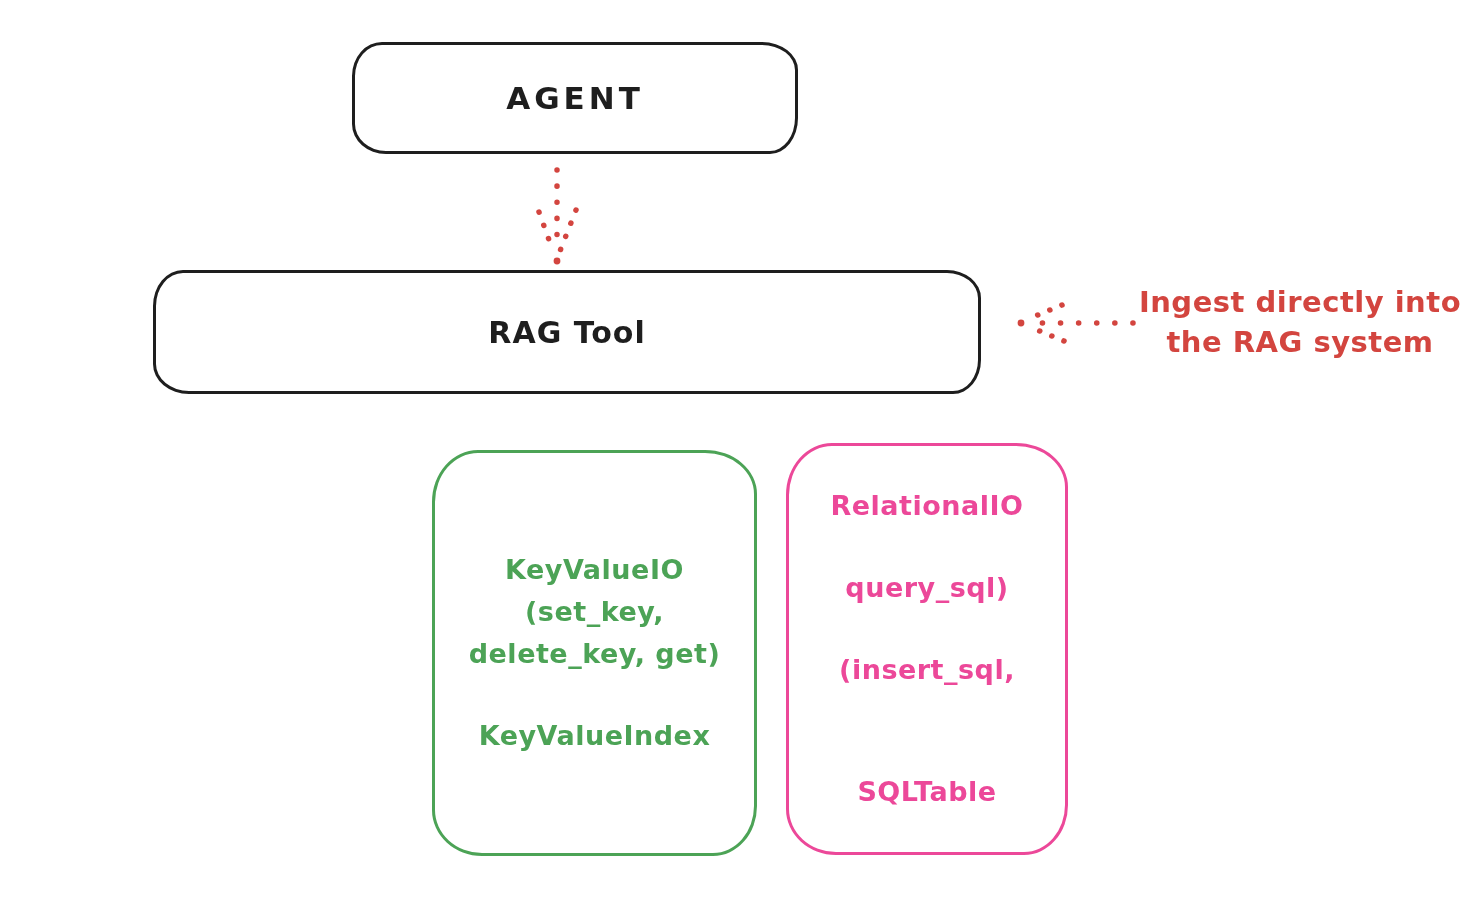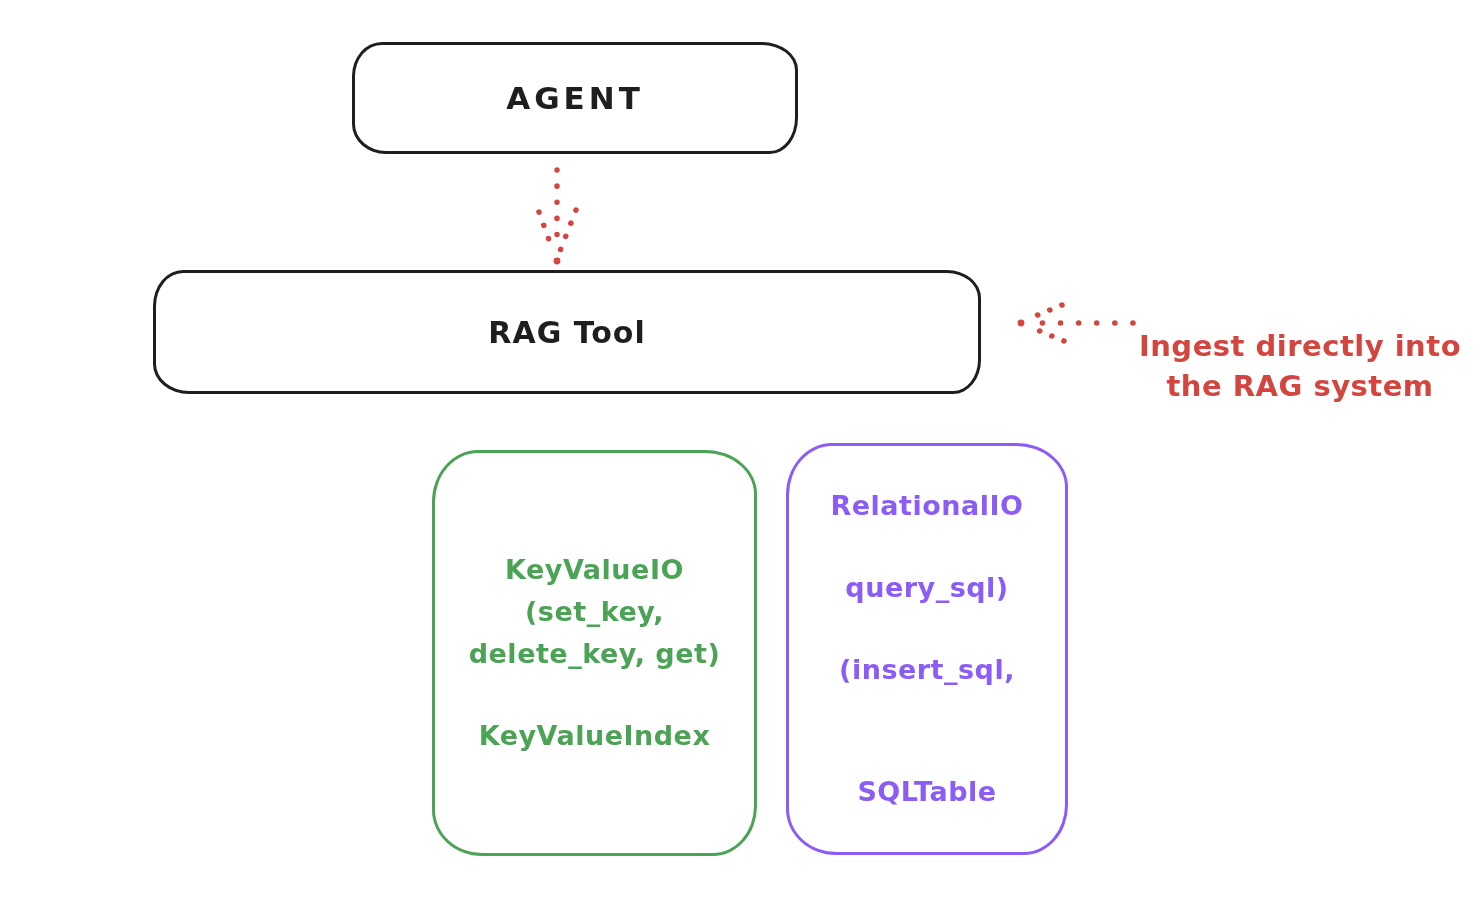--- a/index.html
+++ b/index.html
@@ -59,21 +59,20 @@
 
   
   #ingest-annotation {
     position: absolute;
     left: 1122px; top: 282px; width: 356px;
     text-align: center;
     font-size: 29px;
     line-height: 1.38;
     font-weight: 700;
     letter-spacing: 0.5px;
-    margin-top: 44px;
   }
 
   
   #arrow-layer {
     position: absolute;
     left: 0; top: 0; width: 1484px; height: 910px;
     pointer-events: none;
   }
 </style>
 </head>
@@ -112,20 +111,20 @@
   </div>
 
 
   <div class="io-box" id="keyvalue-box" style="color: rgb(76, 163, 86);">
     <div>KeyValueIO</div>
     <div>(set_key,</div>
     <div>delete_key, get)</div>
     <div class="index-label">KeyValueIndex</div>
   </div>
 
-  <div class="io-box" id="relational-box" style="color: #8b5cf6; gap: 40px;">
+  <div class="io-box" id="relational-box" style="color: #ec4899; gap: 40px;">
     <div>RelationalIO</div>
     <div>query_sql)</div>
     <div>(insert_sql,</div>
     <div class="index-label">SQLTable</div>
   </div>
 
 </div>
 
 </body></html>

